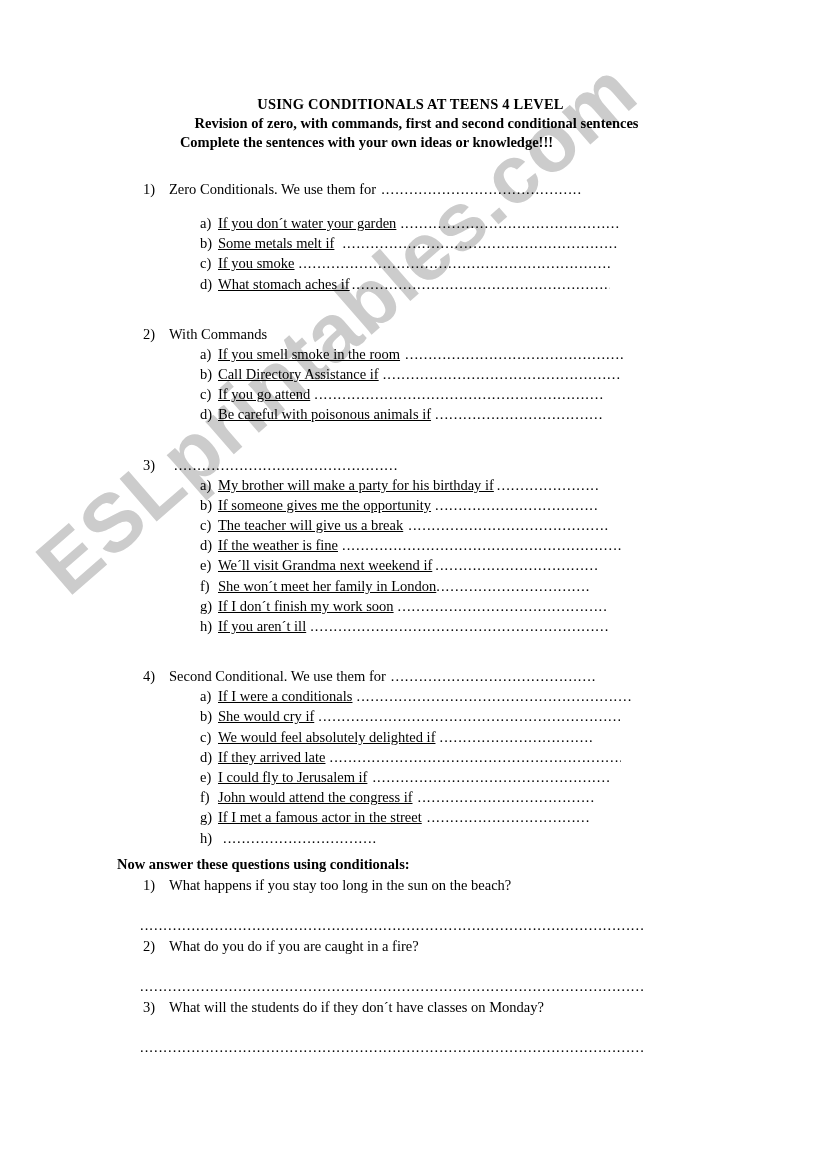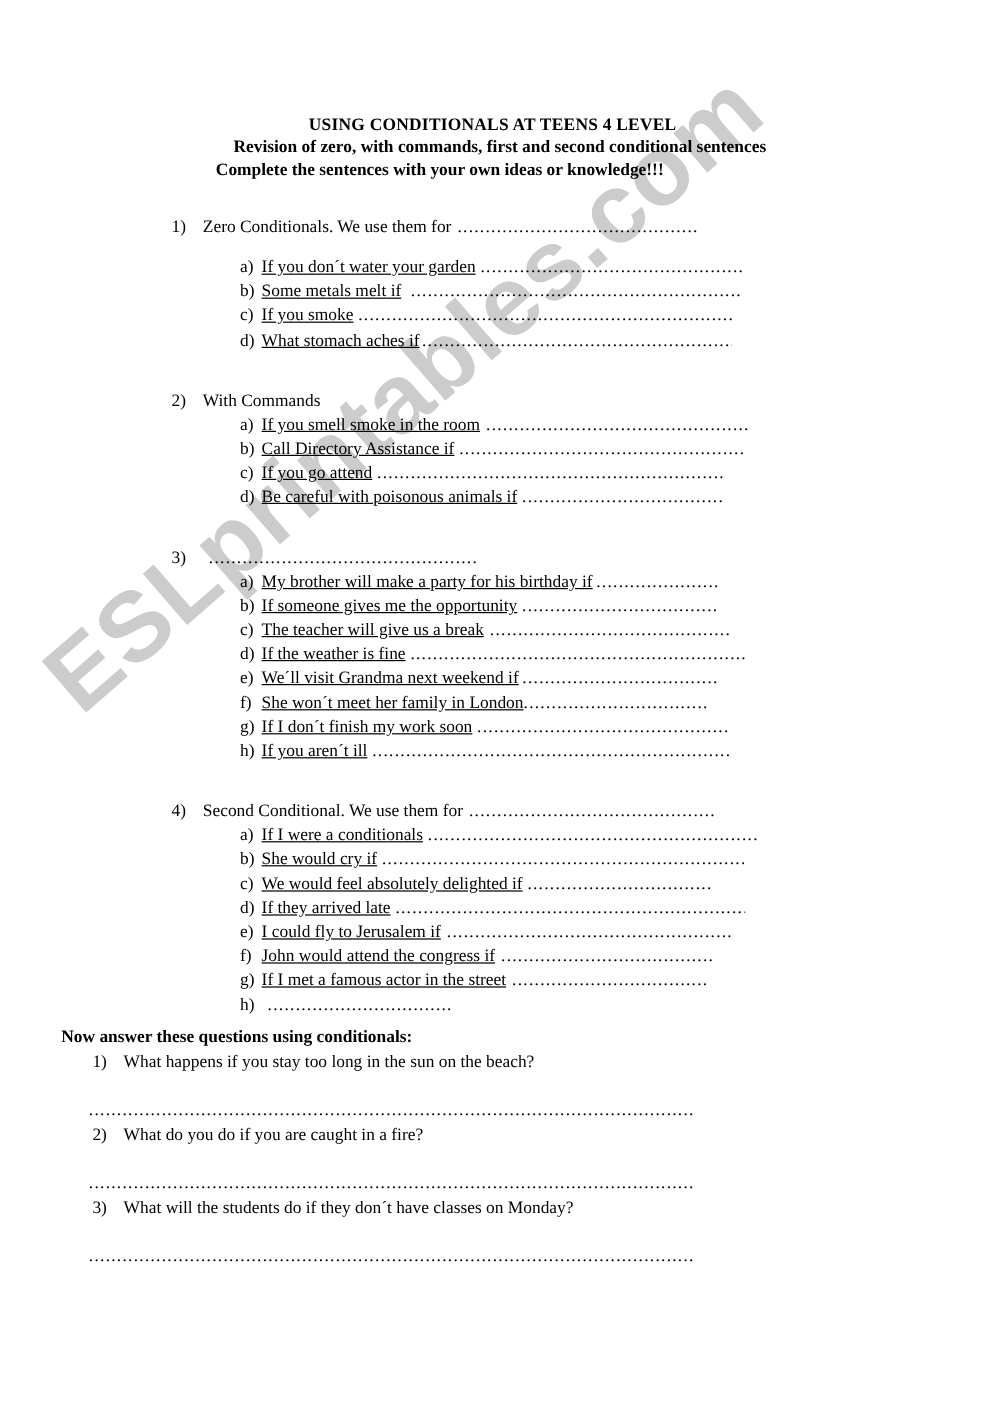--- a/index.html
+++ b/index.html
@@ -114,21 +114,21 @@
     white-space: nowrap;
     vertical-align: baseline;
     letter-spacing: 1.05px;
     font-size: 14.5px;
   }
 
   .gap-after-1 { height: 14px; }
 
   
   .questions {
-    padding-left: 51px;
+    padding-left: 117px;
   }
   .q-heading {
     font-weight: bold;
     font-size: 14.5px;
     line-height: 20px;
   }
   .q-row {
     display: flex;
     align-items: baseline;
     font-size: 14.5px;

